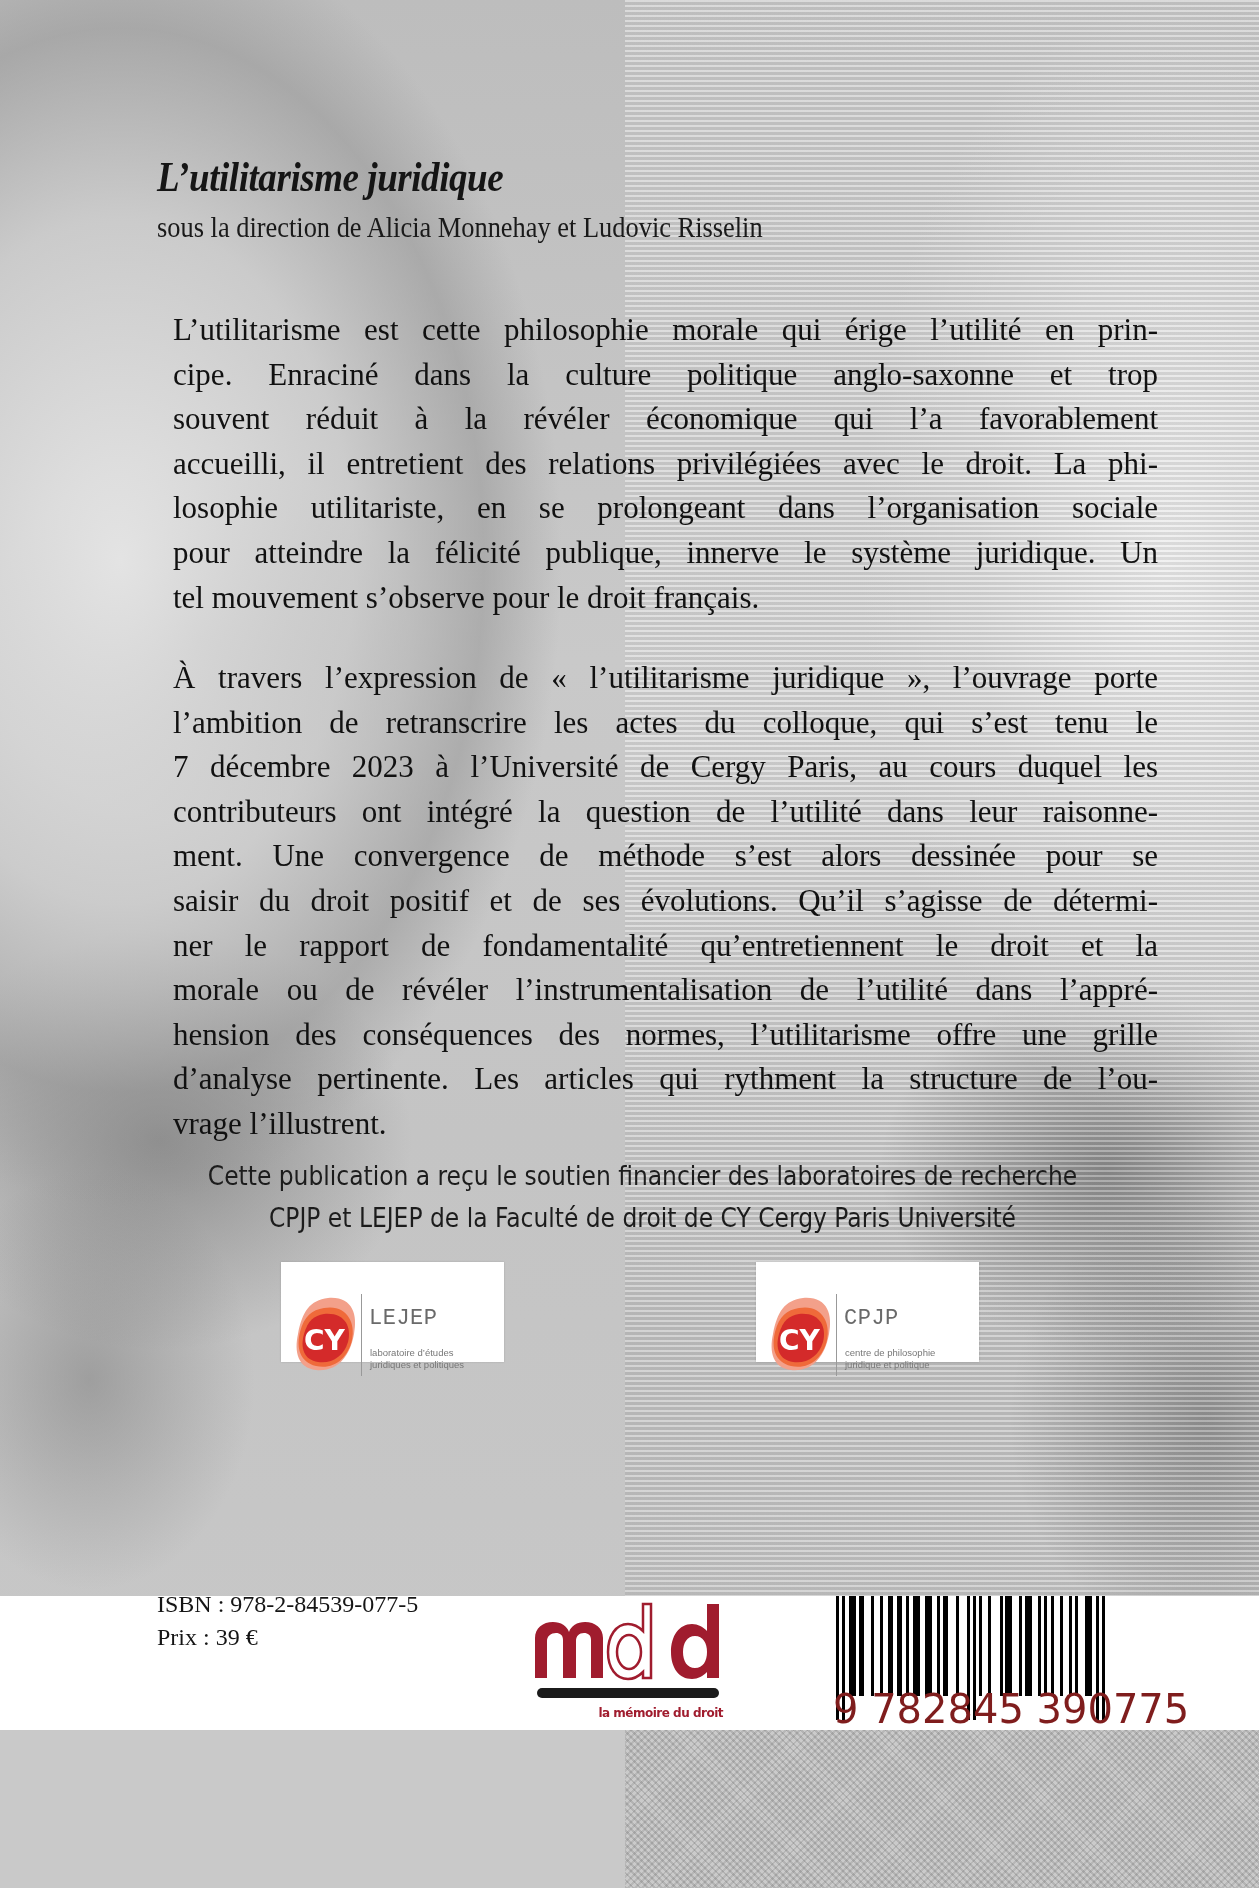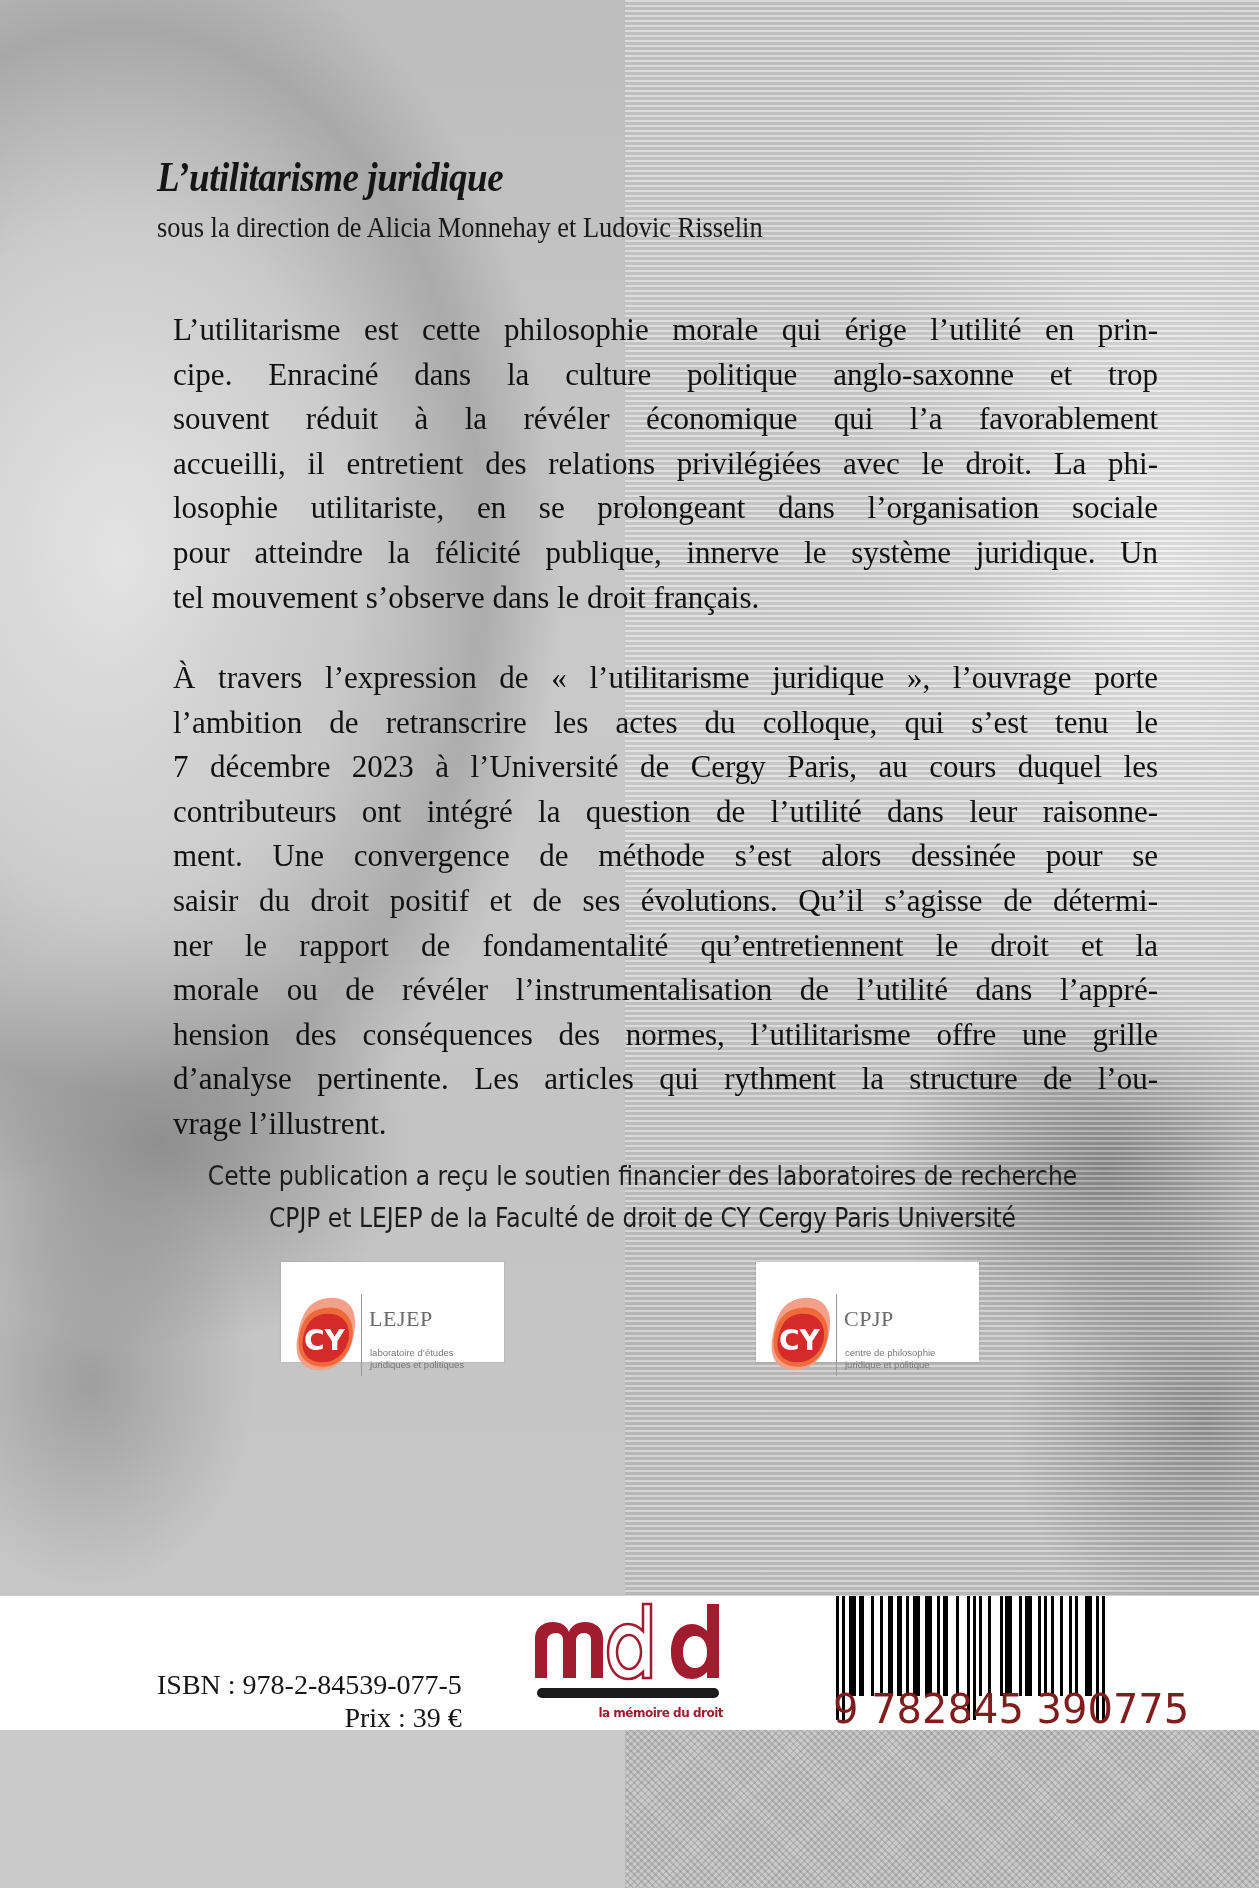--- a/index.html
+++ b/index.html
@@ -61,34 +61,34 @@
 
     .lab-logo {
       position: absolute; top: 1262px; width: 223px; height: 100px;
       background: #fff; box-shadow: 0 0 2px rgba(0,0,0,0.15);
     }
     .lab-lejep { left: 281px; }
     .lab-cpjp { left: 756px; }
     .cy-mark { position: absolute; left: 13px; top: 32px; width: 64px; height: 80px; }
     .lab-divider { position: absolute; left: 80px; top: 32px; width: 1px; height: 82px; background: #999; }
     .lab-name {
-      position: absolute; left: 88px; top: 44px; font-family: Liberation Serif, serif;
+      position: absolute; left: 88px; top: 44px; font-family: Liberation Mono, monospace;
       font-size: 22px; color: #6a6a6a; letter-spacing: 0.5px;
     }
     .lab-desc {
       position: absolute; left: 89px; top: 85px; font-family: Liberation Sans, sans-serif;
       font-size: 9.5px; line-height: 12px; color: #777; white-space: pre-line;
     }
 
     .band {
       position: absolute; left: 0; top: 1596px; width: 1259px; height: 134px; background: #fff;
     }
     .isbn {
-      position: absolute; left: 157px; top: 1668px;
-      font-family: "Liberation Serif", serif; font-size: 28px; line-height: 33px; color: #151515; text-align: right;
+      position: absolute; left: 157px; top: 1588px;
+      font-family: "Liberation Serif", serif; font-size: 24px; line-height: 33px; color: #151515;
     }
     .mdd {
       position: absolute; left: 533px; top: 1600px; width: 190px; height: 128px;
     }
     .mdd-tag {
       position: absolute; left: 0; top: 106px; width: 190px; text-align: right;
       font-family: "DejaVu Sans", sans-serif; font-weight: bold; font-size: 12px;
       color: #a01c2e; letter-spacing: -0.5px;
     }
     .barcode {
@@ -112,21 +112,21 @@
 <h1 class="title">L’utilitarisme juridique</h1>
 <div class="subtitle">sous la direction de Alicia Monnehay et Ludovic Risselin</div>
 
 <div class="para para1">
   <span class="ln">L’utilitarisme est cette philosophie morale qui érige l’utilité en prin-</span>
   <span class="ln">cipe. Enraciné dans la culture politique anglo-saxonne et trop</span>
   <span class="ln">souvent réduit à la révéler économique qui l’a favorablement</span>
   <span class="ln">accueilli, il entretient des relations privilégiées avec le droit. La phi-</span>
   <span class="ln">losophie utilitariste, en se prolongeant dans l’organisation sociale</span>
   <span class="ln">pour atteindre la félicité publique, innerve le système juridique. Un</span>
-  <span class="ln last">tel mouvement s’observe dans le droit français.</span>
+  <span class="ln last">tel mouvement s’observe pour le droit français.</span>
 </div>
 
 <div class="para para2">
   <span class="ln">À travers l’expression de « l’utilitarisme juridique », l’ouvrage porte</span>
   <span class="ln">l’ambition de retranscrire les actes du colloque, qui s’est tenu le</span>
   <span class="ln">7 décembre 2023 à l’Université de Cergy Paris, au cours duquel les</span>
   <span class="ln">contributeurs ont intégré la question de l’utilité dans leur raisonne-</span>
   <span class="ln">ment. Une convergence de méthode s’est alors dessinée pour se</span>
   <span class="ln">saisir du droit positif et de ses évolutions. Qu’il s’agisse de détermi-</span>
   <span class="ln">ner le rapport de fondamentalité qu’entretiennent le droit et la</span>

